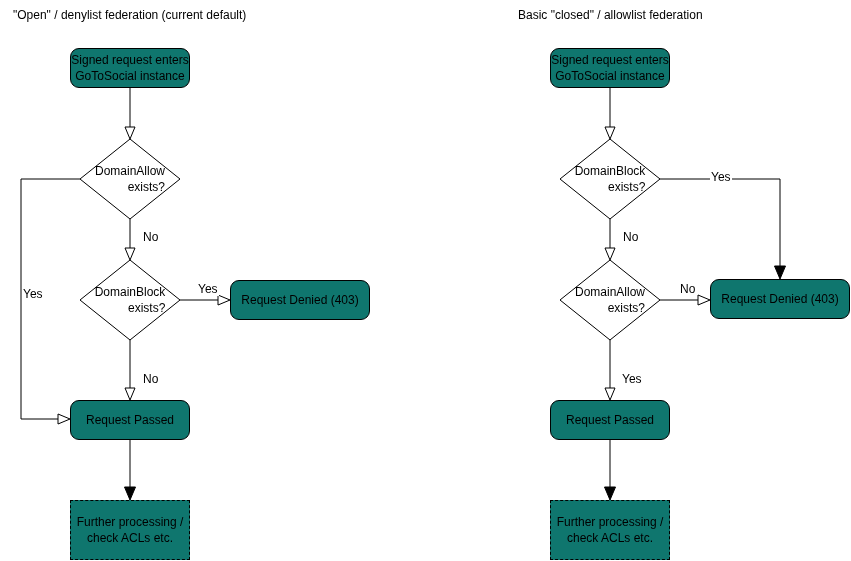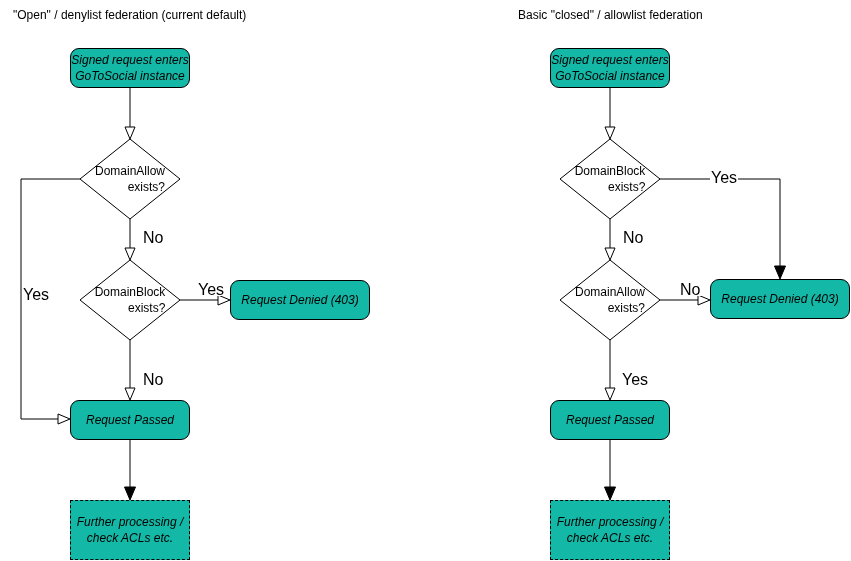--- a/index.html
+++ b/index.html
@@ -45,48 +45,47 @@
   }
   .chart-title {
     position: absolute;
     font-size: 12px;
     line-height: 14px;
     white-space: nowrap;
   }
   .node {
     position: absolute;
     box-sizing: border-box;
-    background: #14b8a6;
+    background: #0f766e;
     border: 1px solid #000000;
     display: flex;
     align-items: center;
     justify-content: center;
     text-align: center;
     font-size: 12px;
     line-height: 16px;
     white-space: pre-line;
-    font-style: italic;
   }
   .node.rounded { border-radius: 9px; }
   .node.dashed  { border-style: dashed; }
   .diamond-label {
     position: absolute;
     display: flex;
     align-items: center;
     justify-content: center;
     text-align: right;
     font-size: 12px;
     line-height: 16px;
     white-space: pre-line;
     background: transparent;
     pointer-events: none;
   }
   .edge-label {
     position: absolute;
-    font-size: 16px;
+    font-size: 12px;
     line-height: 13px;
     background: #ffffff;
     padding: 0 1px;
     white-space: nowrap;
   }
 </style>
 </head>
 <body>
 
 <div id="canvas">

